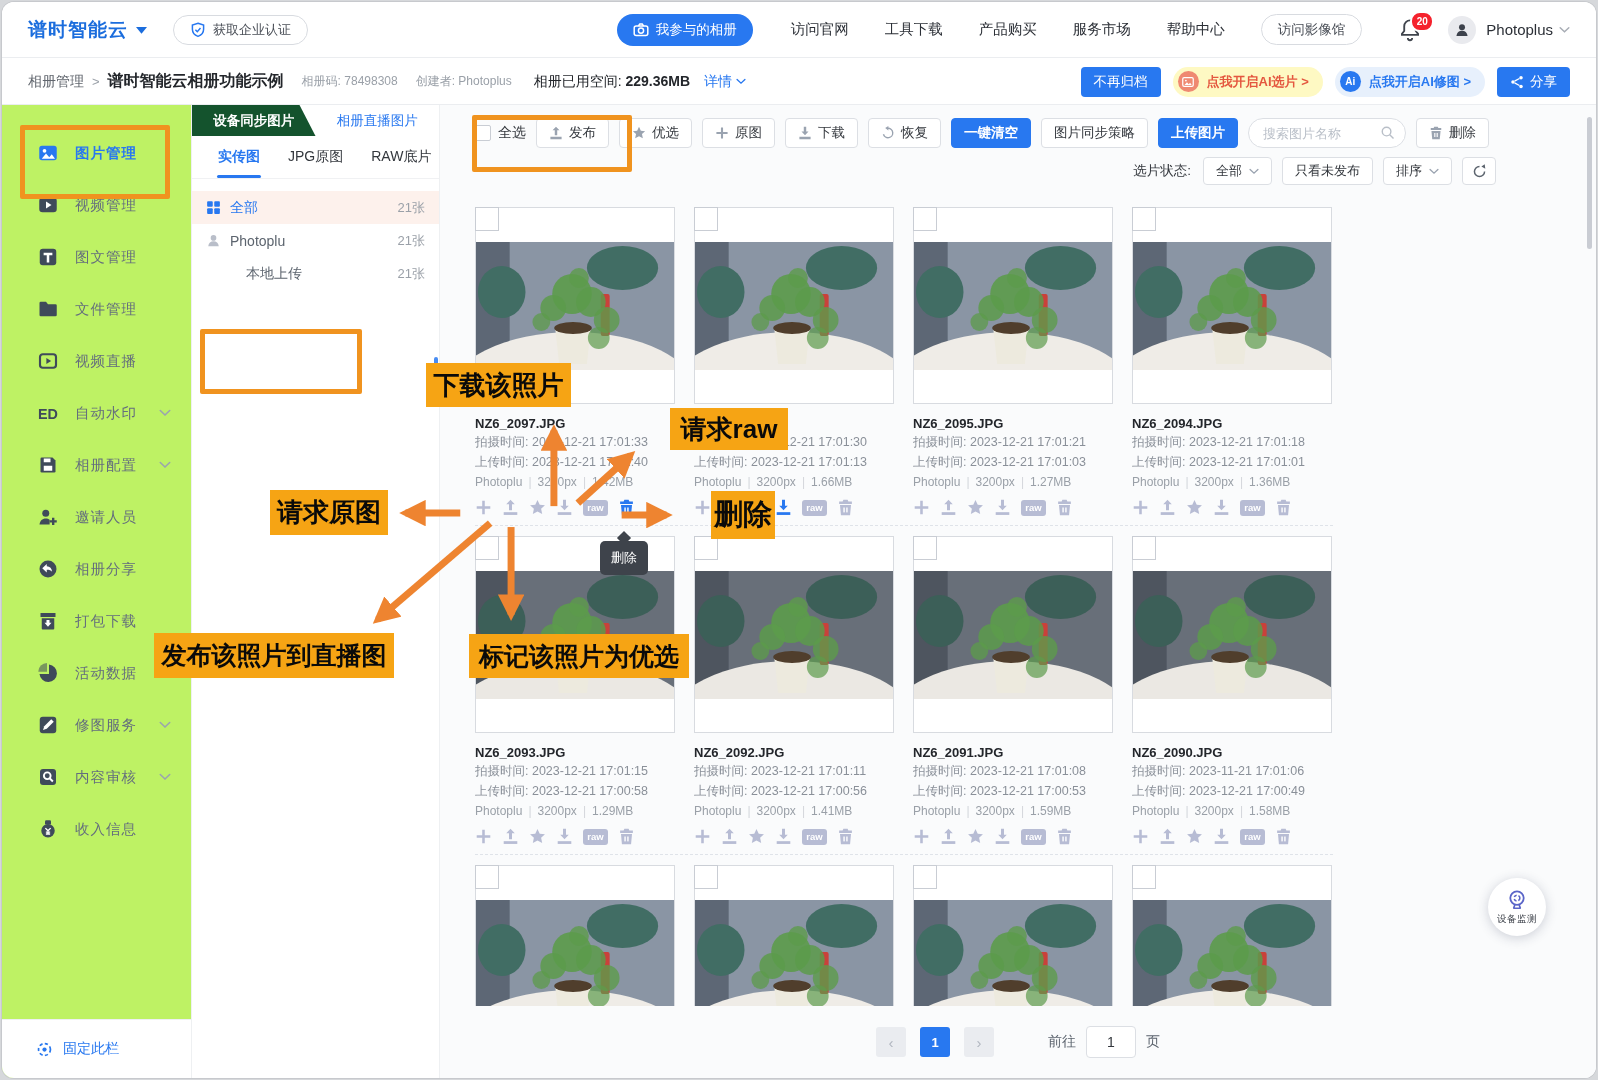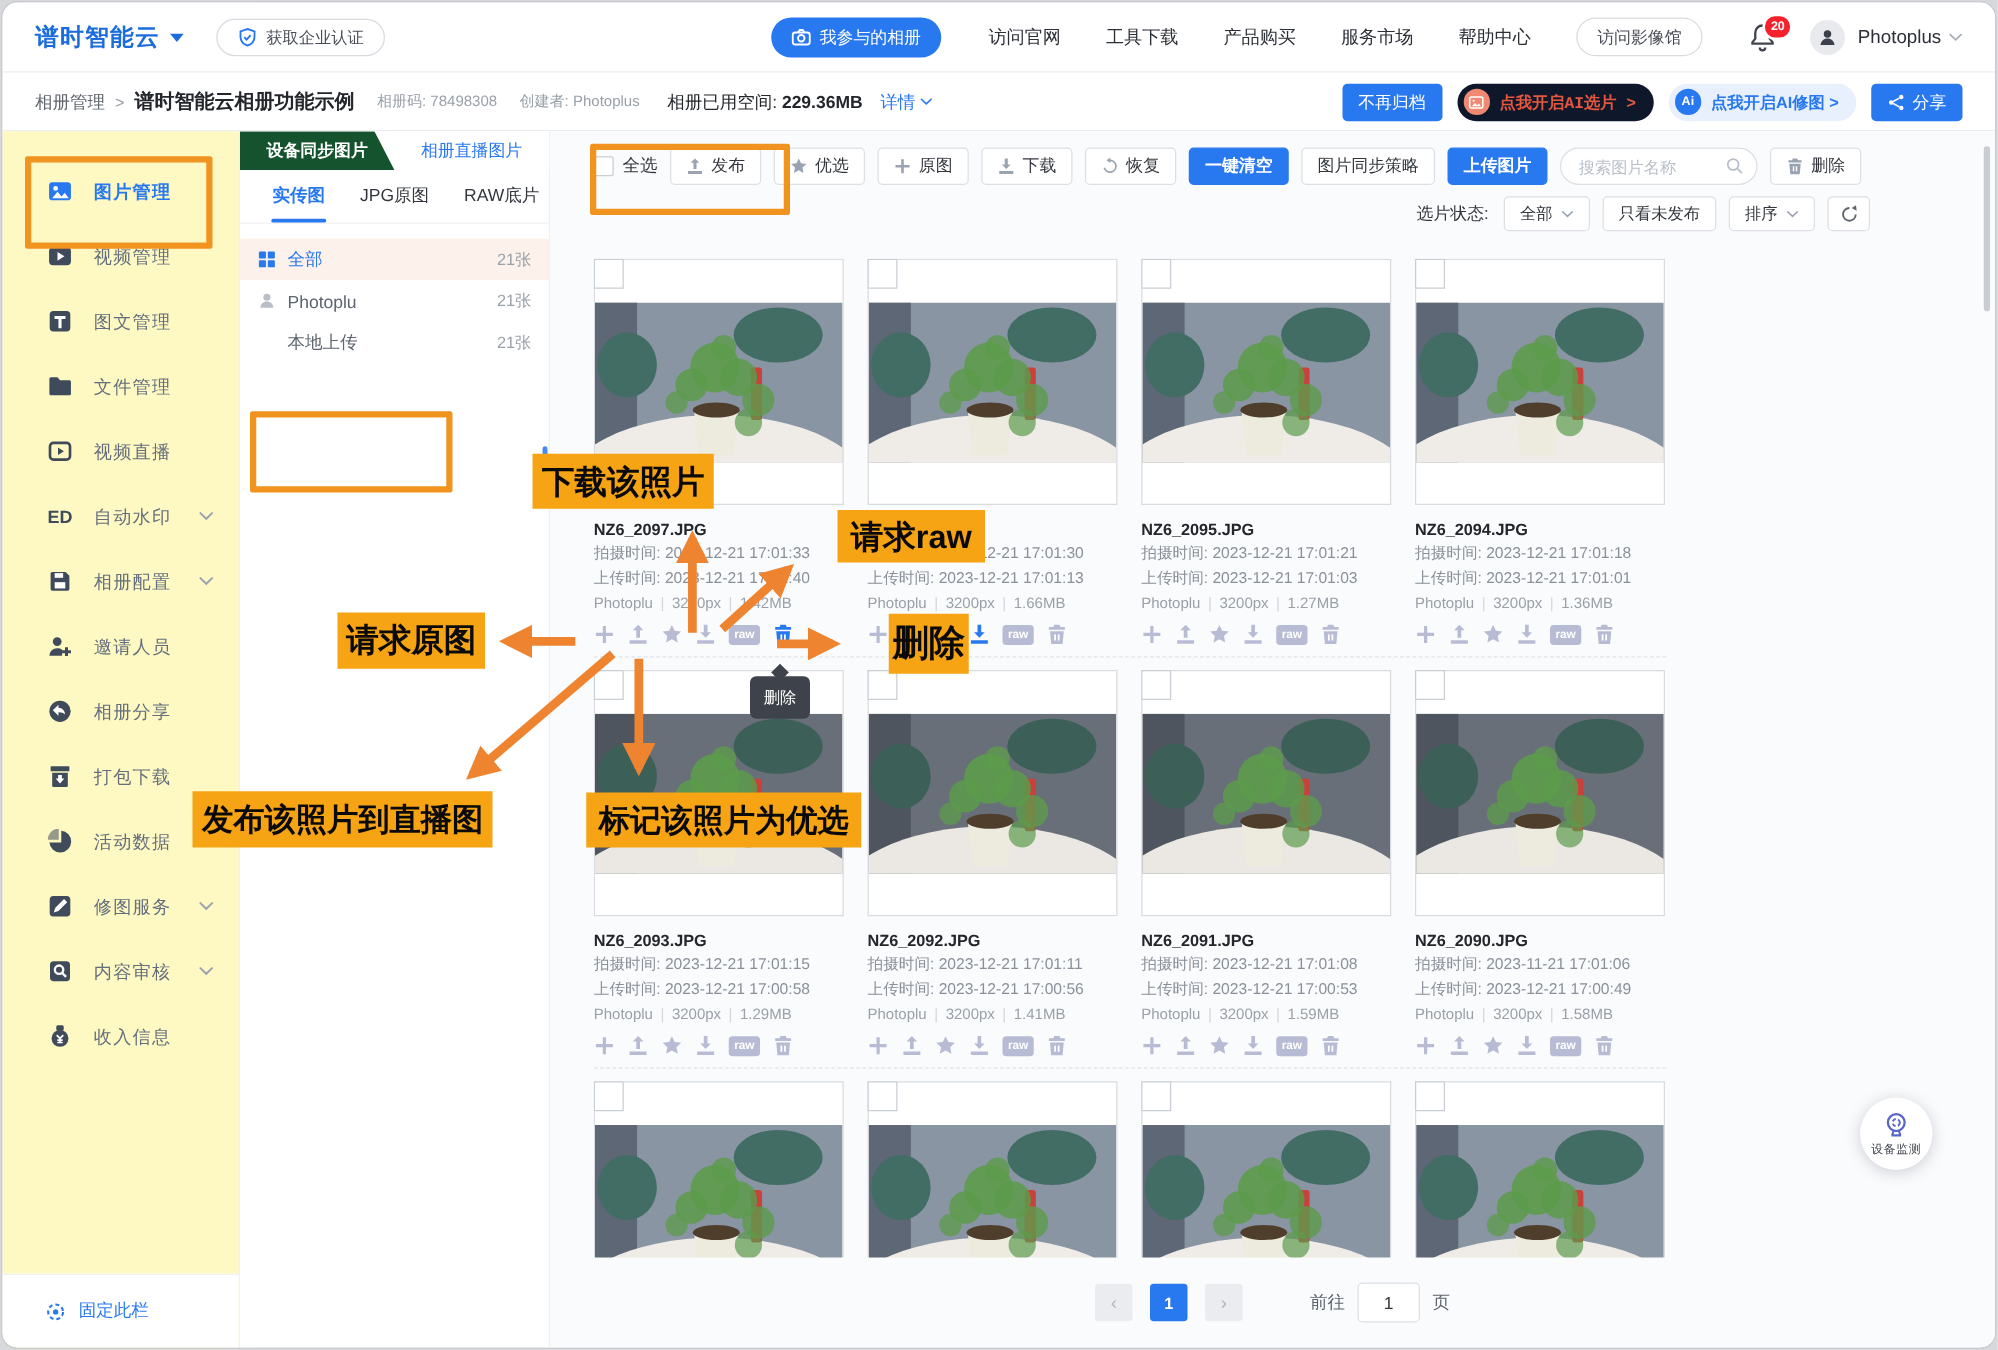--- a/index.html
+++ b/index.html
@@ -32,31 +32,31 @@
   .bc-root{font-size:14px;color:#61666e;}
   .bc-sep{color:#9aa0a8;margin:0 8px;font-size:13px;}
   .bc-title{font-size:16px;font-weight:bold;color:#23262b;}
   .bc-meta{font-size:12px;color:#9aa0a8;margin-left:18px;white-space:nowrap;}
   .bc-space{font-size:14px;color:#23262b;margin-left:22px;white-space:nowrap;}
   .bc-detail{font-size:14px;color:#2878f0;margin-left:14px;display:inline-flex;align-items:center;gap:4px;cursor:pointer;}
   .bc-detail .ic{width:10px;height:7px;}
   .bc-actions{margin-left:auto;display:flex;align-items:center;gap:12px;}
   .btn-blue{display:inline-flex;align-items:center;gap:6px;height:30px;padding:0 13px;background:#2878f0;color:#fff;font-size:13.5px;border-radius:4px;border:none;cursor:pointer;white-space:nowrap;}
   .ai-pill{display:inline-flex;align-items:center;gap:8px;height:30px;padding:0 14px 0 5px;border-radius:16px;font-size:13px;font-weight:bold;cursor:pointer;white-space:nowrap;}
-  .ai-select{background:#0f172a;color:#e4573f;font-family:Liberation Mono, monospace;}
+  .ai-select{background:#fef9c3;color:#e4573f;}
   .ai-retouch{background:#e7f0fc;color:#2878f0;}
   .ai-circle{width:21px;height:21px;border-radius:50%;display:flex;align-items:center;justify-content:center;font-size:10px;font-weight:bold;color:#fff;}
   .ai-select .ai-circle{background:#ef8971;}
   .ai-retouch .ai-circle{background:#2878f0;}
   .ai-select .ai-circle .ic{width:14px;height:14px;}
   .btn-blue .ic{width:14px;height:14px;}
 
   
   .content{position:absolute;top:103px;left:0;right:0;bottom:0;display:flex;}
-  .sidebar{width:190px;background:#fef9c3;border-right:1px solid #eef0f2;position:relative;box-sizing:border-box;flex:none;}
+  .sidebar{width:190px;background:#bef264;border-right:1px solid #eef0f2;position:relative;box-sizing:border-box;flex:none;}
   .panel{width:248px;background:#fff;border-right:1px solid #eef0f2;position:relative;box-sizing:border-box;flex:none;}
   .main{flex:1;background:#fafbfc;position:relative;overflow:hidden;}
 
   
   .side-items{padding-top:22px;}
   .side-item{height:52px;display:flex;align-items:center;padding:0 20px 0 36px;cursor:pointer;}
   .side-item .ic{width:20px;height:20px;color:#3f4a5a;flex:none;}
   .side-item .lbl{font-size:14.5px;color:#646e7d;margin-left:17px;letter-spacing:1px;}
   .side-item.active .ic{color:#2878f0;}
   .side-item.active .lbl{color:#2878f0;font-weight:bold;}
@@ -74,21 +74,21 @@
   .subtab{font-size:14px;color:#33373d;cursor:pointer;position:relative;height:100%;display:flex;align-items:center;}
   .subtab.active{color:#2878f0;font-weight:bold;}
   .subtab.active::after{content:"";position:absolute;left:50%;transform:translateX(-50%);bottom:0;width:44px;height:3px;background:#2878f0;border-radius:2px;}
   .groups{margin-top:12px;}
   .group-row{height:33px;display:flex;align-items:center;padding:0 14px 0 14px;cursor:pointer;}
   .group-row.active{background:#fdf1ec;}
   .group-row .ic{width:15px;height:15px;color:#b9bec9;flex:none;}
   .group-row.active .ic{color:#2878f0;}
   .group-row .glbl{font-size:14px;color:#5c646e;margin-left:9px;}
   .group-row.active .glbl{color:#2878f0;}
-  .group-row.noicon .glbl{margin-left:24px;}
+  .group-row.noicon .glbl{margin-left:40px;}
   .group-row .gcount{margin-left:auto;font-size:13px;color:#9aa0a8;}
   .panel-scroll{position:absolute;right:1px;top:252px;width:4px;height:42px;background:#2878f0;border-radius:2px;opacity:.85;}
 
   
   .toolbar-row{position:absolute;top:13px;left:35px;right:18px;display:flex;align-items:center;gap:10px;}
   .selall{display:flex;align-items:center;gap:7px;font-size:14px;color:#33373d;cursor:pointer;flex:none;}
   .cbx{width:16px;height:16px;border:1px solid #c9cdd4;border-radius:2px;background:#fff;box-sizing:border-box;}
   .tbtn{display:inline-flex;align-items:center;gap:6px;height:30px;padding:0 12px;background:#fff;border:1px solid #dcdfe4;border-radius:4px;font-size:13.5px;color:#33373d;cursor:pointer;white-space:nowrap;box-sizing:border-box;}
   .tbtn .ic{width:14px;height:14px;color:#9aa3b0;}
   .tbtn.primary{background:#2878f0;border-color:#2878f0;color:#fff;font-weight:bold;}

